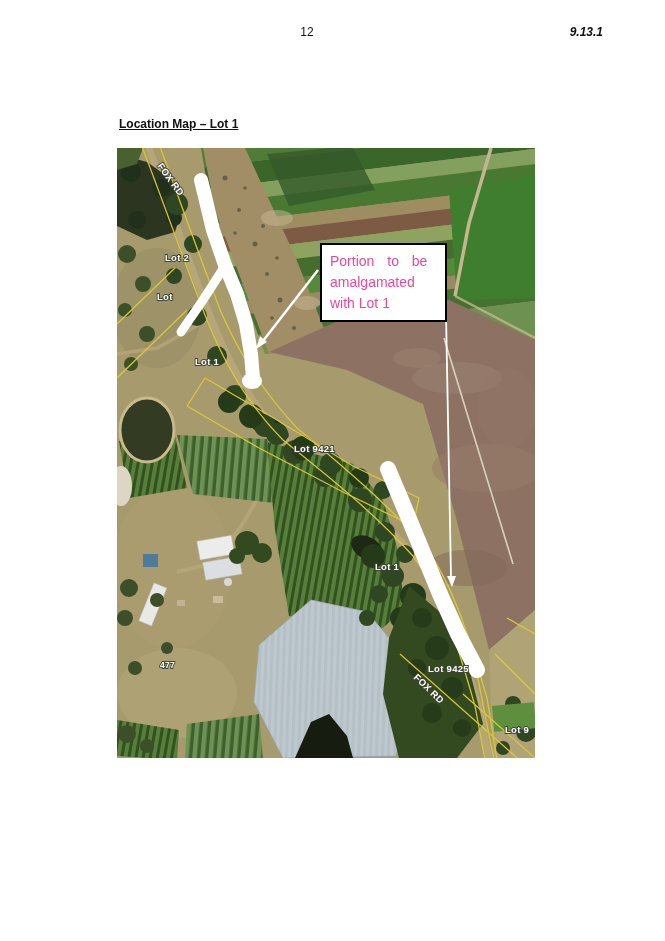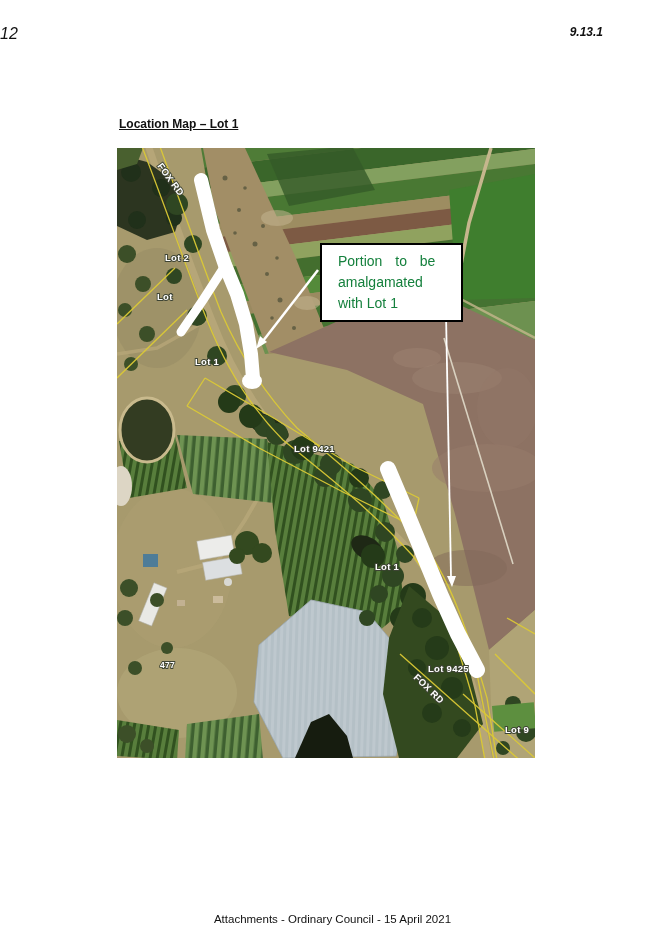--- a/index.html
+++ b/index.html
@@ -1,25 +1,25 @@
 <!DOCTYPE html>
 <html><head>
 <meta charset="utf-8">
 <style>
   html,body{margin:0;padding:0;}
   body{width:665px;height:941px;background:#ffffff;position:relative;
        font-family:"Liberation Sans",sans-serif;color:#111;}
   .page{position:absolute;inset:0;}
-  .page-number{position:absolute;top:25px;left:0;width:614px;font-size:16px;font-style:italic;}
+  .page-number{position:absolute;top:25px;left:0;width:614px;text-align:center;font-size:12px;}
   .agenda-ref{position:absolute;top:25px;right:62px;font-size:12px;font-weight:bold;font-style:italic;}
   .heading{position:absolute;top:117px;left:119px;font-size:12px;font-weight:bold;text-decoration:underline;}
   .map{position:absolute;left:117px;top:148px;width:418px;height:610px;overflow:hidden;background:#a79a6d;}
   .map svg{display:block;width:418px;height:610px;}
   .callout{position:absolute;left:203px;top:95px;width:107px;background:#fff;border:2px solid #000;
-           padding:6px 16px;font-size:14px;line-height:21px;color:#15803d;}
+           padding:6px 8px;font-size:14px;line-height:21px;color:#ec4899;}
   .callout .j{word-spacing:9px;}
   .footer{position:absolute;top:913px;left:0;width:665px;text-align:center;font-size:11.5px;}
   svg text{font-family:"Liberation Sans",sans-serif;font-size:9.5px;font-weight:bold;fill:#ffffff;
            stroke:#3e4434;stroke-width:1.8px;paint-order:stroke;letter-spacing:.3px;}
   svg text.lbl-sm{font-size:8.5px;}
 </style>
 </head>
 <body>
 
 <div class="page">
@@ -251,14 +251,13 @@
       </g>
     </svg>
 
     <div class="callout">
       <div class="j">Portion to be</div>
       <div>amalgamated</div>
       <div>with Lot 1</div>
     </div>
   </div>
 
-  <div class="footer">Attachments - Ordinary Council - 15 April 2021</div>
 </div>
 
 </body></html>

